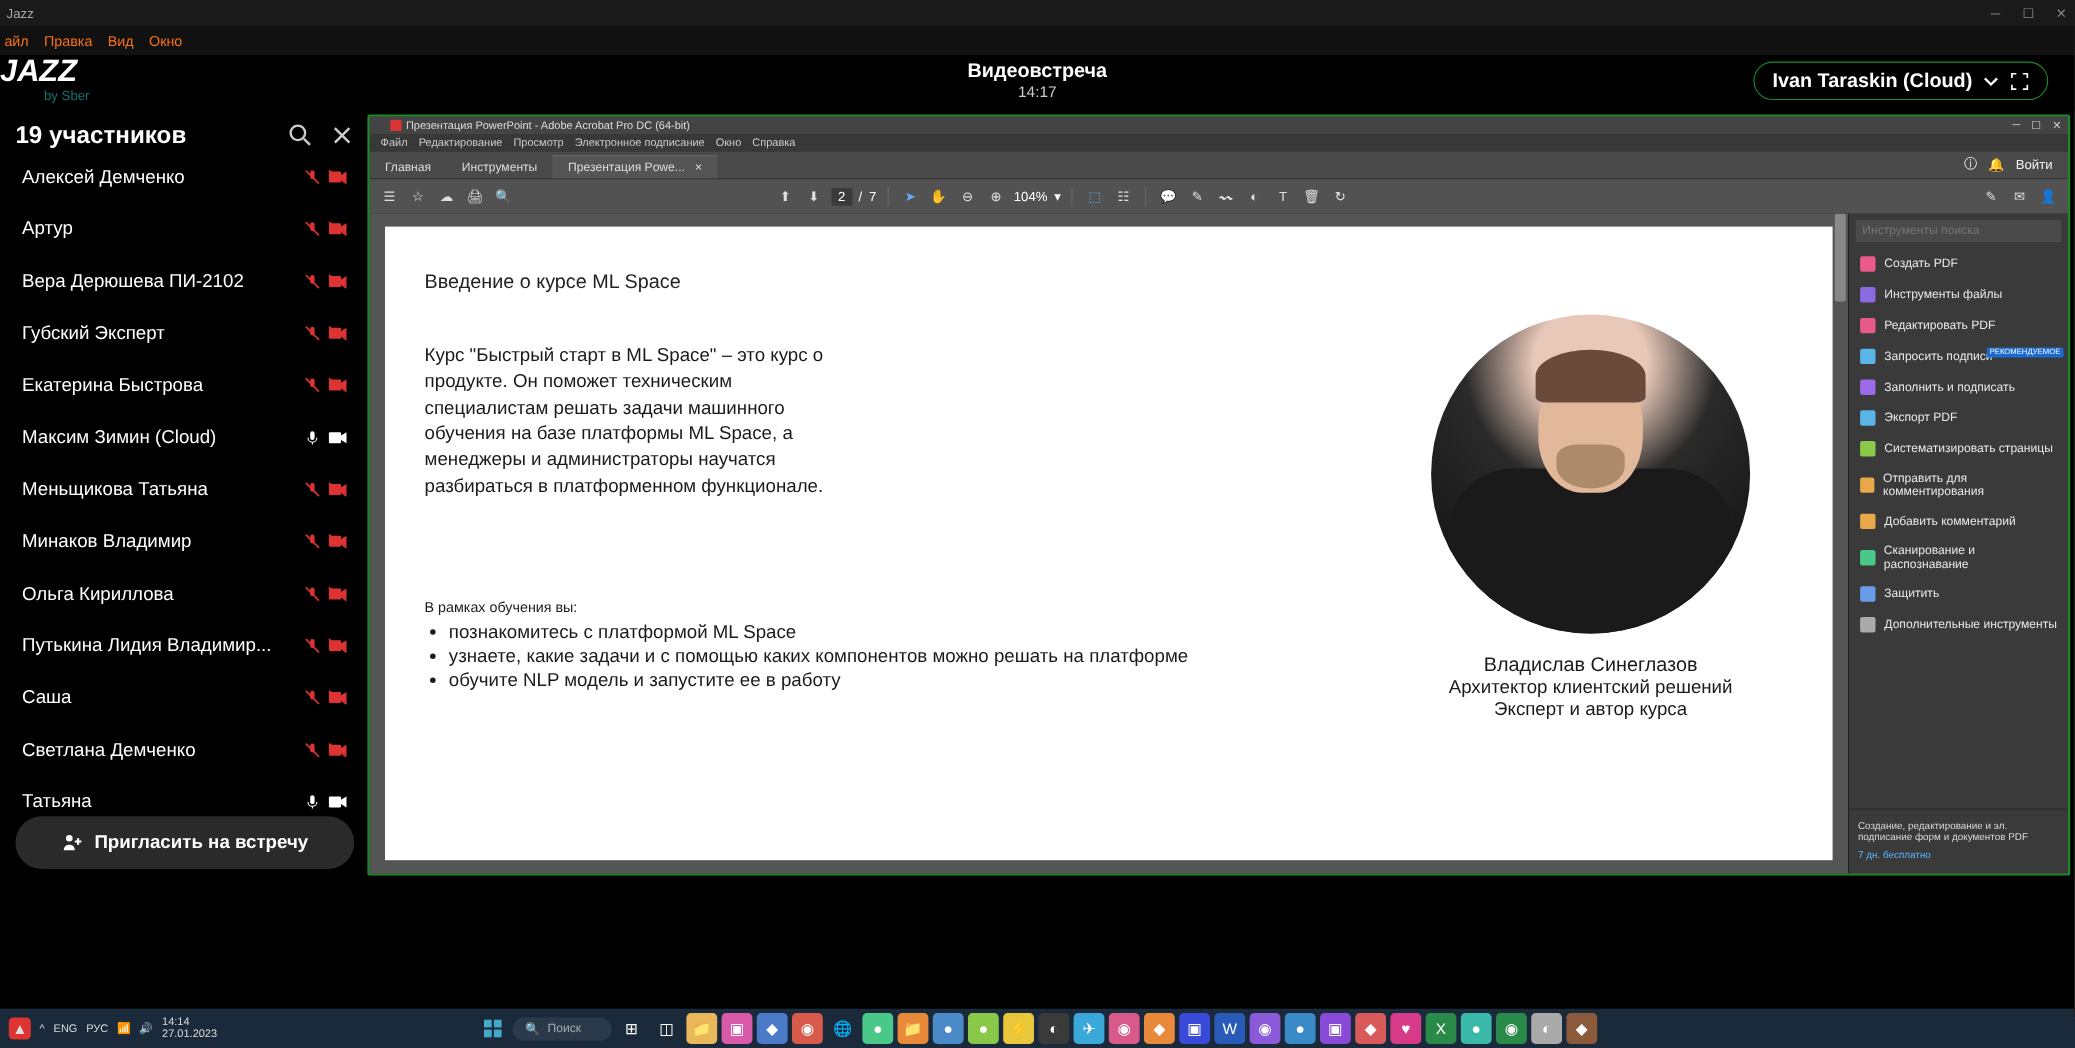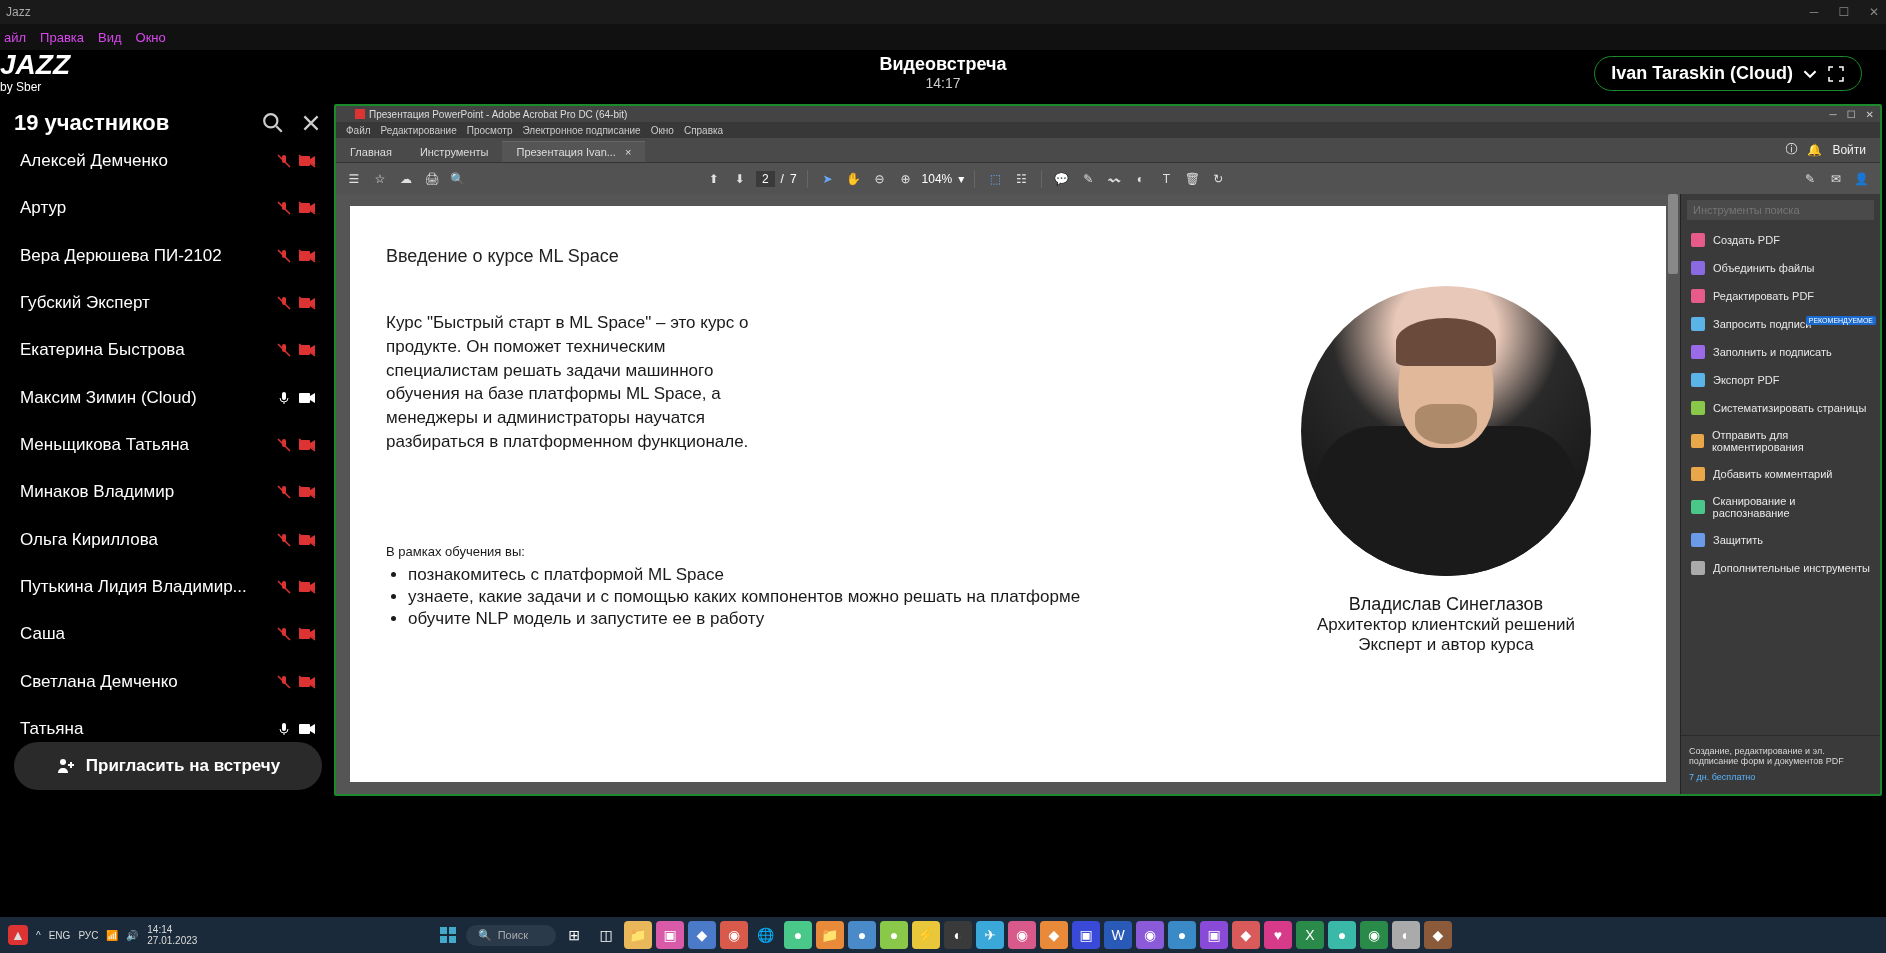--- a/index.html
+++ b/index.html
@@ -5,27 +5,27 @@
 * { margin:0; padding:0; box-sizing:border-box; font-family:"Segoe UI",Arial,sans-serif; }
 body { background:#000; color:#fff; overflow:hidden; width:1886px; height:953px; position:relative; }
 
 
 .win-titlebar { height:24px; background:#1a1a1a; display:flex; align-items:center; justify-content:space-between; padding:0 6px; font-size:12px; color:#aaa; }
 .win-controls { display:flex; gap:18px; }
 .win-ctrl { width:12px; height:12px; display:flex; align-items:center; justify-content:center; color:#888; }
 
 
 .app-menubar { height:26px; background:#111; display:flex; align-items:center; padding-left:4px; font-size:13px; gap:14px; }
-.app-menubar span { color:#d946ef; }
+.app-menubar span { color:#f97316; }
 
 
 .header { height:50px; background:#000; position:relative; display:flex; align-items:center; }
 .logo { margin-left:0; margin-top:-4px; }
 .logo-main { font-size:28px; font-weight:900; font-style:italic; letter-spacing:0; color:#fff; line-height:0.9; }
-.logo-sub { font-size:12px; color:#ffffff; margin-top:2px; }
+.logo-sub { font-size:12px; color:#0f766e; margin-top:2px;padding-left:40px; }
 .header-center { position:absolute; left:50%; top:4px; transform:translateX(-50%); text-align:center; }
 .header-center .title { font-size:18px; font-weight:600; }
 .header-center .time { font-size:14px; color:#ccc; }
 .header-right { position:absolute; right:24px; top:6px; display:flex; align-items:center; gap:10px; border:1px solid #1a8a2a; border-radius:20px; padding:6px 16px; }
 .header-right .name { font-size:18px; font-weight:600; }
 
 
 .main { display:flex; height:700px; }
 
 
@@ -422,21 +422,21 @@
         <span>Редактирование</span>
         <span>Просмотр</span>
         <span>Электронное подписание</span>
         <span>Окно</span>
         <span>Справка</span>
       </div>
       <div class="acro-tabs">
         <div class="acro-tab">Главная</div>
         <div class="acro-tab">Инструменты</div>
         <div class="acro-tab active">
-          <span>Презентация Ivan...</span>
+          <span>Презентация Powe...</span>
           <span style="margin-left:6px">×</span>
         </div>
         <div class="acro-login">
           <span>ⓘ</span>
           <span>🔔</span>
           <span>Войти</span>
         </div>
       </div>
       <div class="acro-toolbar">
         <span class="tbicon">☰</span>
@@ -502,21 +502,21 @@
           <div class="tools-search">
             <input placeholder="Инструменты поиска" style="">
           </div>
           <div id="tools-list">
               <div class="tool-item">
                 <span class="ticon" style="background:#e85a8a;border-radius:2px"></span>
                 <span>Создать PDF</span>
               </div>
               <div class="tool-item">
                 <span class="ticon" style="background:#8a6ae0;border-radius:2px"></span>
-                <span>Объединить файлы</span>
+                <span>Инструменты файлы</span>
               </div>
               <div class="tool-item">
                 <span class="ticon" style="background:#e85a8a;border-radius:2px"></span>
                 <span>Редактировать PDF</span>
               </div>
               <div class="tool-item">
                 <span class="ticon" style="background:#5ab4e8;border-radius:2px"></span>
                 <span>Запросить подписи</span>
                 <span class="tool-badge">РЕКОМЕНДУЕМОЕ</span>
               </div>

